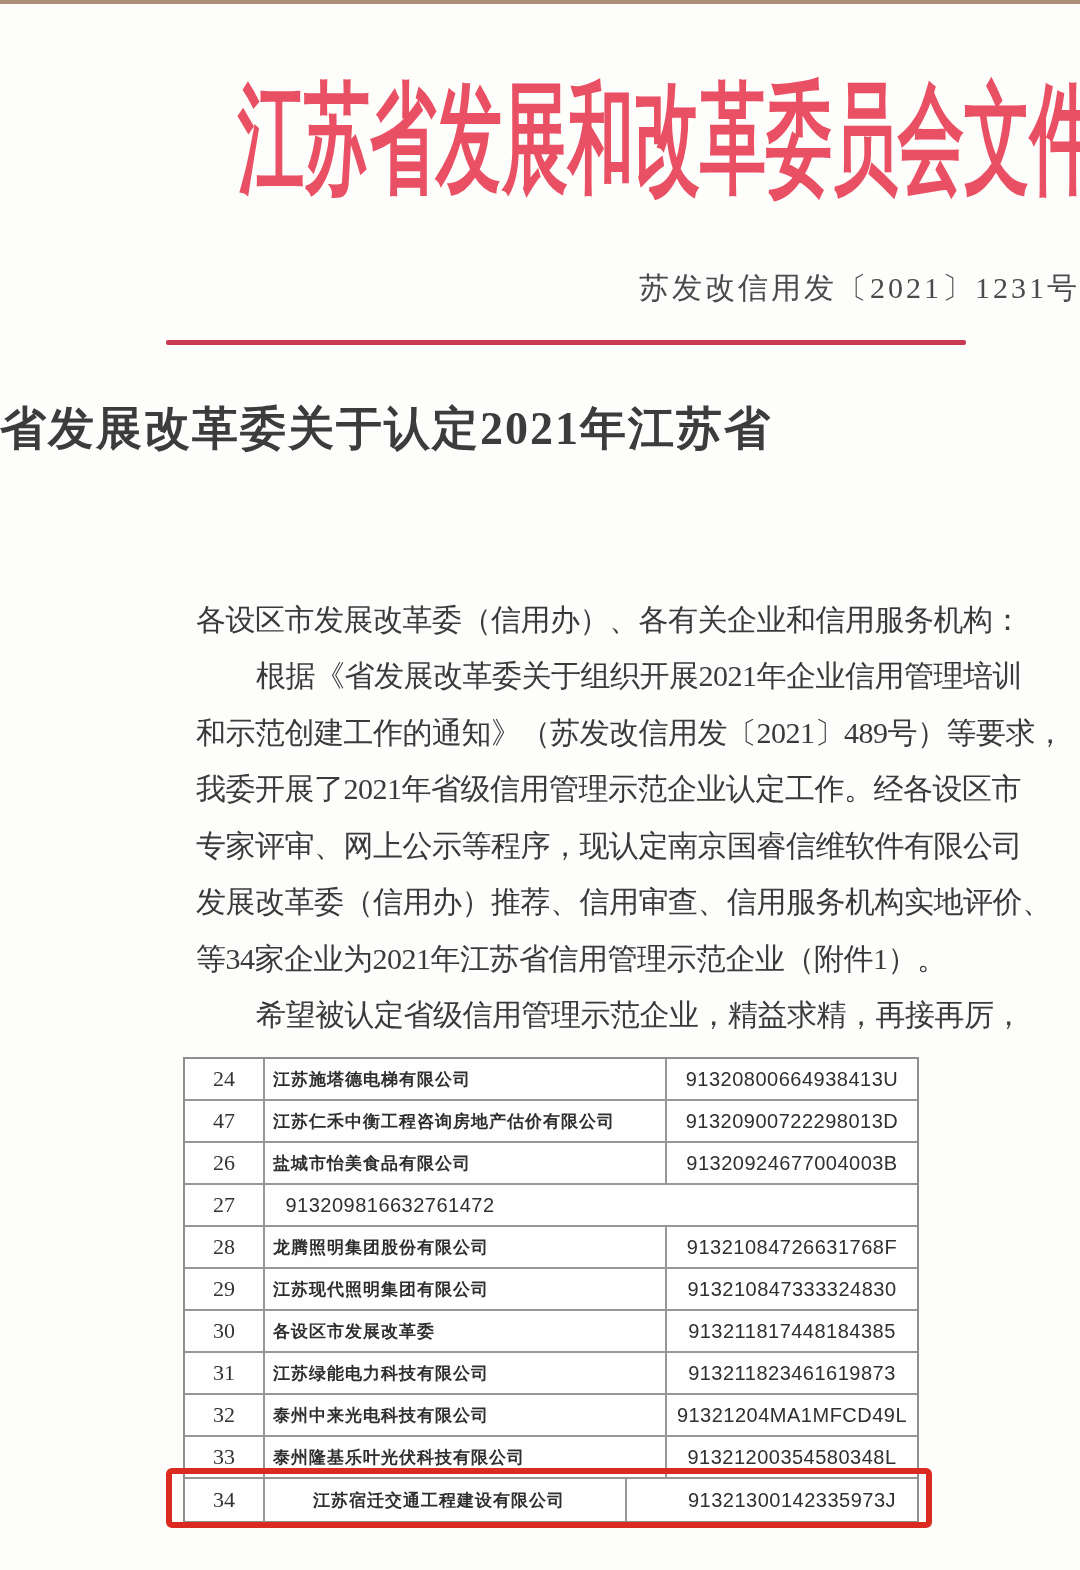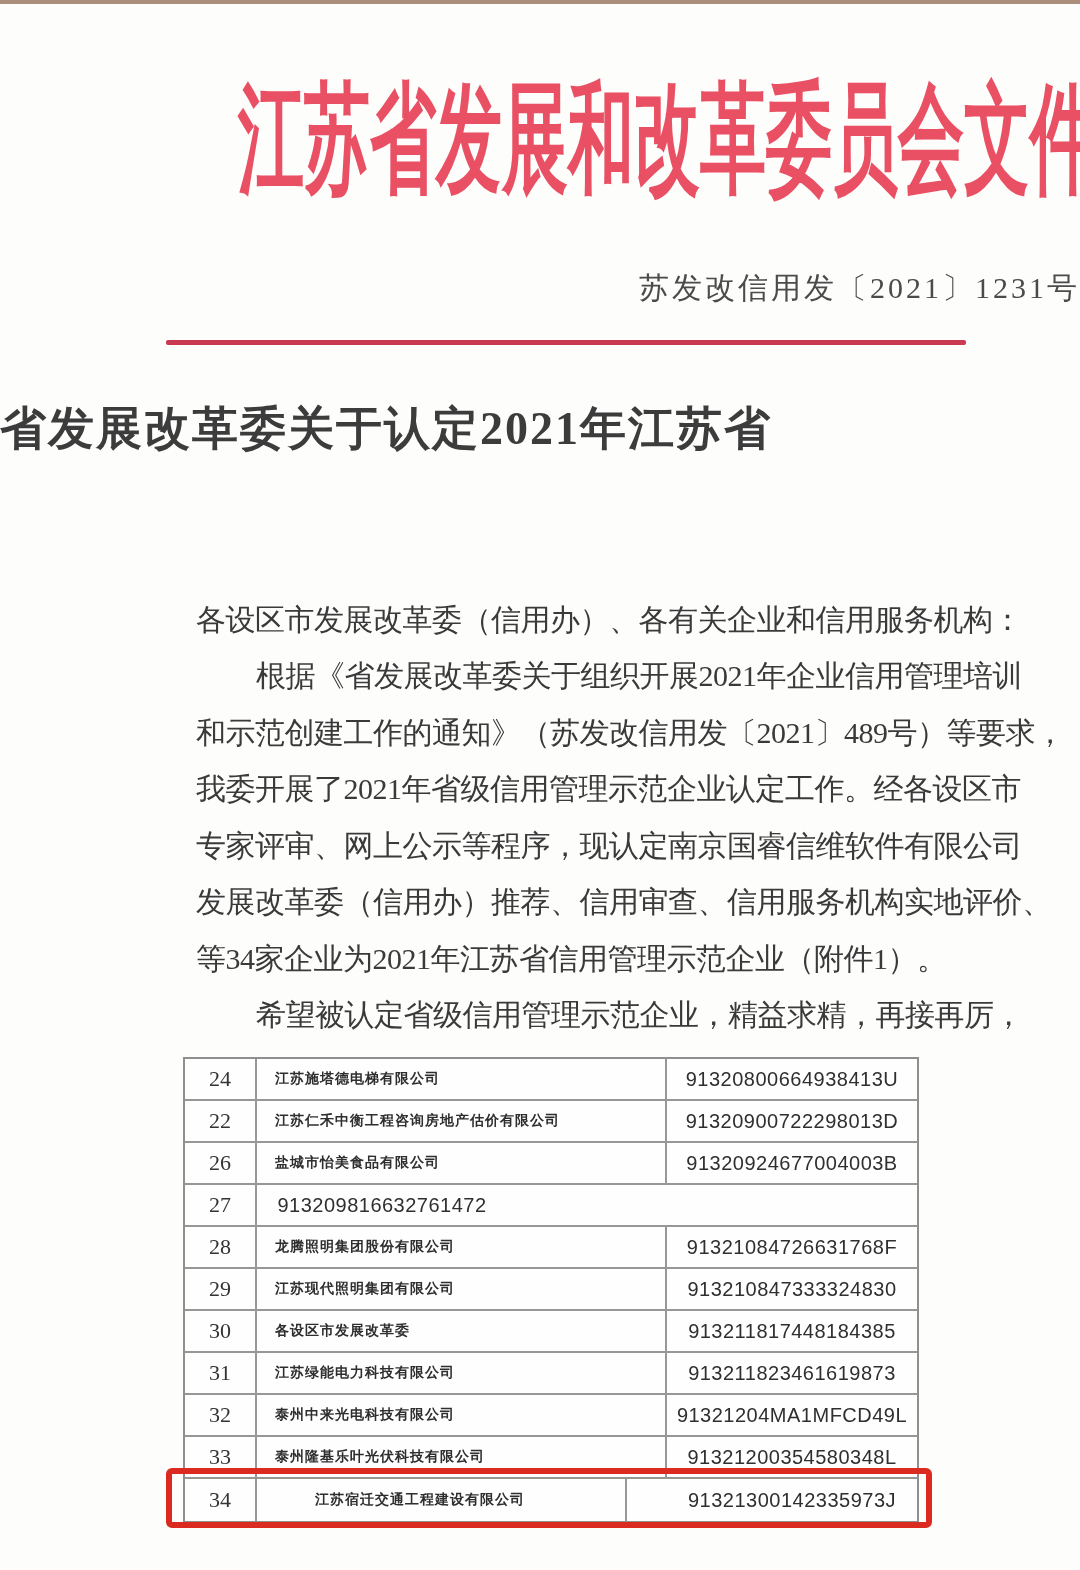--- a/index.html
+++ b/index.html
@@ -68,26 +68,26 @@
     border: 2px solid #8f8f8f;
     background: #fefefe;
   }
   .company-table .row {
     display: flex; height: 42px;
     border-bottom: 2px solid #979797;
   }
   .company-table .row:last-child { border-bottom: none; gap: 40px; }
   .cell { display: flex; align-items: center; color: #333; }
   .cell.no {
-    width: 72px; justify-content: center;
+    width: 80px; justify-content: center;
     font-size: 22px; border-right: 2px solid #979797;
   }
   .cell.name {
-    flex: 1; padding-left: 18px;
-    font-size: 14px; font-weight: 600; letter-spacing: 1px;
+    flex: 1; padding-left: 8px;
+    font-size: 17px; font-weight: 600; letter-spacing: 1px;
     border-right: 2px solid #979797; color: #2e2e2e;
     white-space: nowrap; overflow: hidden;
   }
   .cell.code {
     width: 250px; justify-content: center;
     font-family: "Liberation Sans", "DejaVu Sans", sans-serif;
     font-size: 20px; font-weight: 500; letter-spacing: 0.5px;
     color: #2f2f2f;
   }
   
@@ -128,21 +128,21 @@
     <div class="line indent">希望被认定省级信用管理示范企业，精益求精，再接再厉，</div>
   </div>
 
   <div class="company-table">
     <div class="row">
       <div class="cell no">24</div>
       <div class="cell name">江苏施塔德电梯有限公司</div>
       <div class="cell code">91320800664938413U</div>
     </div>
     <div class="row">
-      <div class="cell no">22</div>
+      <div class="cell no">47</div>
       <div class="cell name">江苏仁禾中衡工程咨询房地产估价有限公司</div>
       <div class="cell code">91320900722298013D</div>
     </div>
     <div class="row">
       <div class="cell no">26</div>
       <div class="cell name">盐城市怡美食品有限公司</div>
       <div class="cell code">91320924677004003B</div>
     </div>
     <div class="row">
       <div class="cell no">27</div>

